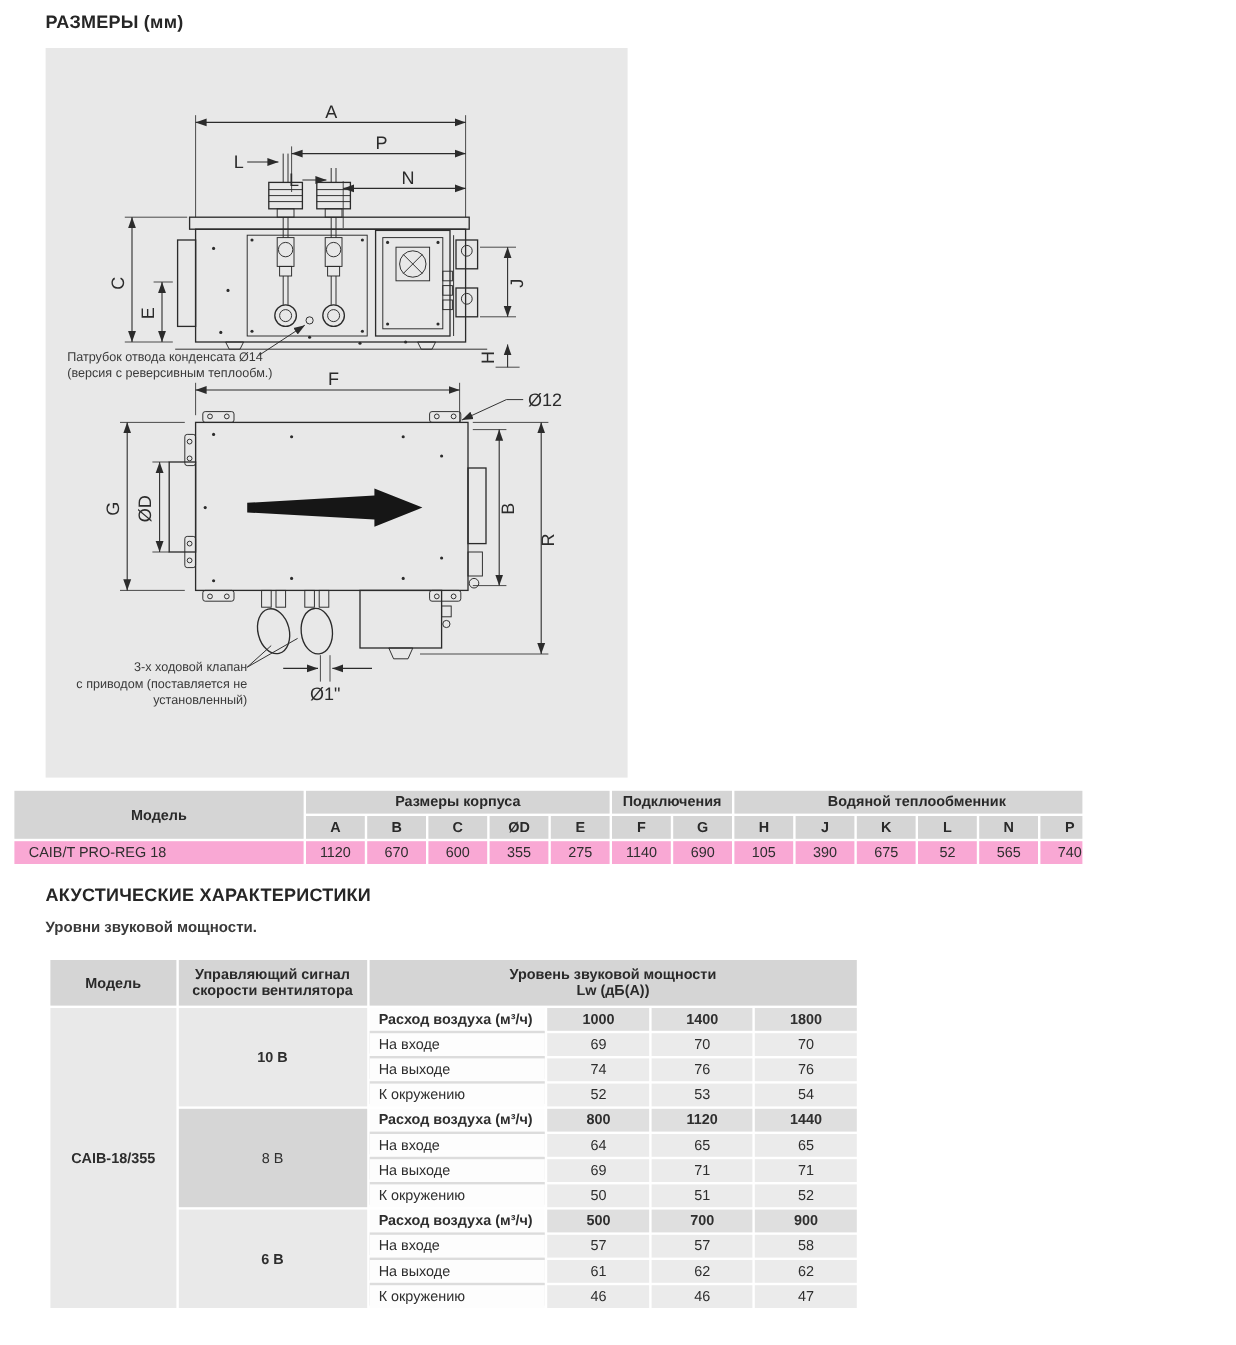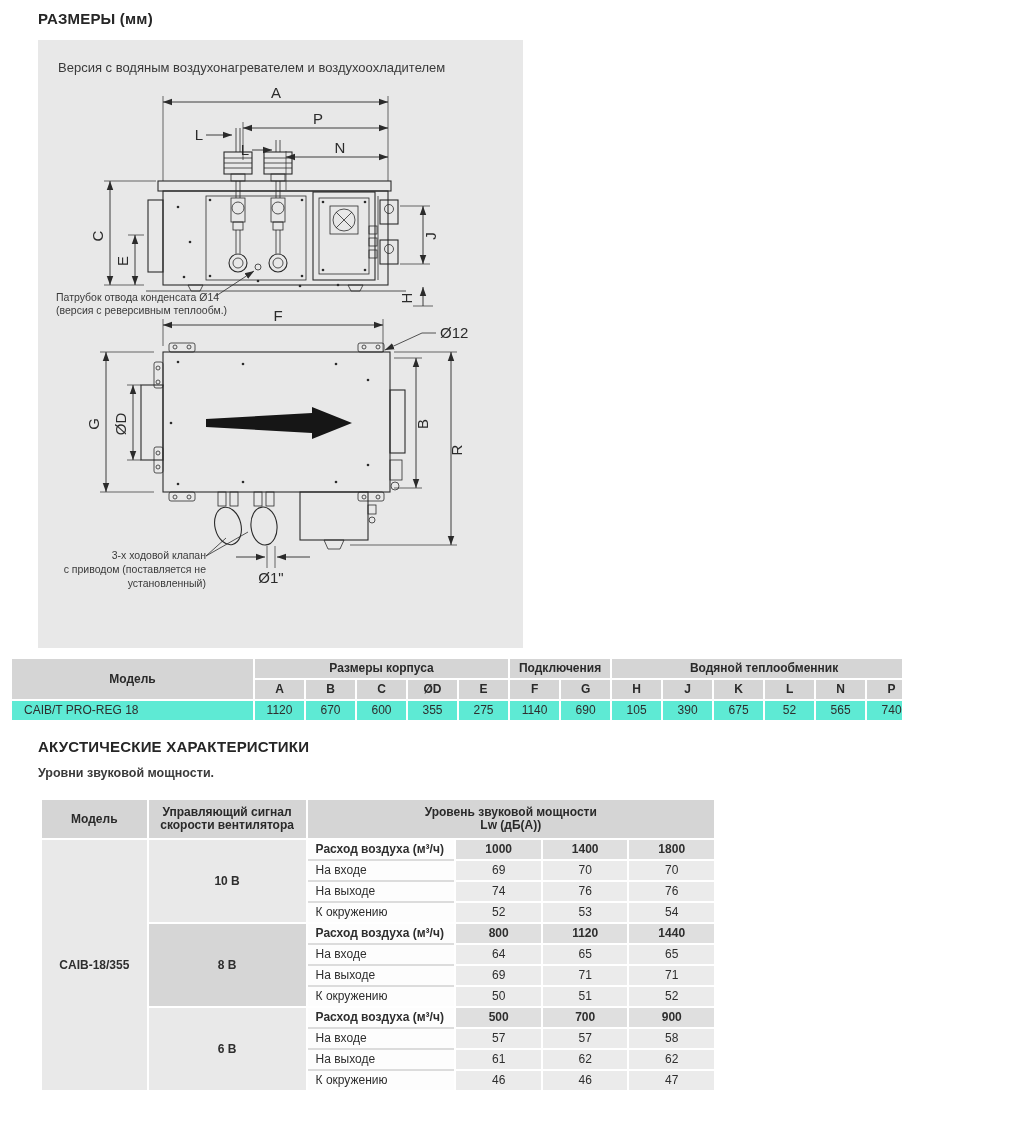--- a/index.html
+++ b/index.html
@@ -17,42 +17,41 @@
   svg .ext{fill:none;stroke:#2b2b2b;stroke-width:.7;}
   svg .lbl{font-family:"Liberation Sans",sans-serif;font-size:15px;fill:#2b2b2b;}
   svg .note{font-family:"Liberation Sans",sans-serif;font-size:10.5px;fill:#3a3a3a;}
   svg .dot{fill:#2b2b2b;stroke:none;}
   
   table{border-collapse:separate;border-spacing:2px;table-layout:fixed;}
   th,td{font-size:12px;text-align:center;vertical-align:middle;padding:0 4px;line-height:1.08;height:19px;overflow:hidden;}
   th{font-weight:bold;color:#2a2a2a;}
   .t1{position:absolute;left:10px;top:657px;width:1010px;}
   .t1 th{background:#d5d5d5;}
-  .t1 td{background:#5eead4;}
+  .t1 td{background:#f9a8d4;}
   .t1 td.m{text-align:left;padding-left:12px;}
   .t2{position:absolute;left:40px;top:798px;width:676px;}
   .t2 th{background:#d5d5d5;height:38px;}
   .t2 td{height:19px;}
   .t2 .mcell{background:#e9e9e9;font-weight:bold;}
   .t2 .vl{background:#e9e9e9;font-weight:bold;}
-  .t2 .vd{background:#d6d6d6;font-weight:bold;}
+  .t2 .vd{background:#d6d6d6;font-weight:normal;}
   .t2 .fl{background:#fdfdfd;font-weight:bold;text-align:left;padding-left:8px;margin-top:40px;}
   .t2 .fv{background:#dfdfdf;font-weight:bold;}
   .t2 .rl{background:#fdfdfd;text-align:left;padding-left:8px;box-shadow:0 -2px 0 0 #dcdcdc;}
   .t2 .rv{background:#ebebeb;margin-top:24px;}
 </style>
 </head>
 <body>
 
 <div class="page">
 
   <div class="h1" style="left:38px;top:10px;">РАЗМЕРЫ (мм)</div>
 
   <div class="panel">
-    <div class="psub">Версия с водяным воздухонагревателем и воздухоохладителем</div>
 
     <svg width="485" height="608" viewBox="0 0 485 608">
       <defs>
         <marker id="ar" viewBox="0 0 10 8" refX="9.2" refY="4" markerWidth="10" markerHeight="8" markerUnits="userSpaceOnUse" orient="auto-start-reverse">
           <path d="M0,0.7 L9.3,4 L0,7.3 Z" fill="#2b2b2b"></path>
         </marker>
       </defs>
 
       <g>
 

